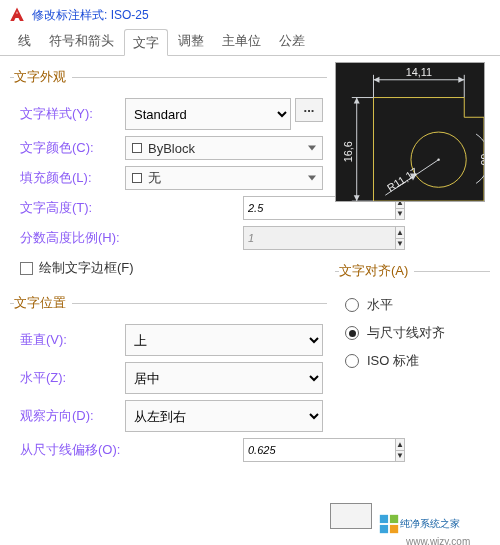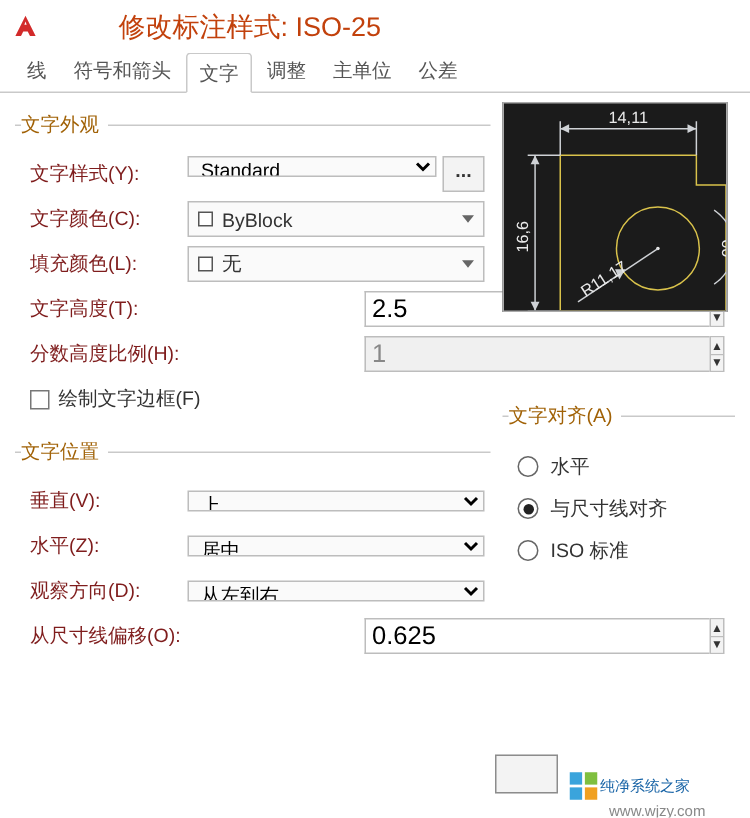--- a/index.html
+++ b/index.html
@@ -18,21 +18,21 @@
     display: flex;
     align-items: center;
     padding: 6px 8px 4px 8px;
     gap: 6px;
   }
   .app-icon {
     width: 18px; height: 18px;
     color: #d22a2a;
     flex-shrink: 0;
   }
-  .title-text { font-size: 18px; color: #c2410c; margin-left: 47px; }
+  .title-text { font-size: 12px; color: #1d4ed8; }
   .tabs {
     display: flex;
     border-bottom: 1px solid #c9c9c9;
     padding: 0 10px;
     gap: 2px;
     font-size: 13px;
   }
   .tab {
     padding: 4px 8px 3px 8px;
     color: #555;
@@ -64,25 +64,25 @@
     color: #a16207;
     font-size: 13px;
     background:#fff;
   }
   .row {
     display: flex;
     align-items: center;
     margin: 6px 0;
     min-height: 24px;
   }
-  .lbl { width: 105px; color: #7f1d1d; }
+  .lbl { width: 105px; color: #8b5cf6; }
   .lbl-wide { width: 160px; }
   .ctrl { flex: 1; display:flex; gap:4px; }
   select.sel {
-    height: 14px;
+    height: 32px;
     border: 1px solid #bdbdbd;
     background: #fafafa;
     font-size: 13px;
     padding: 0 4px;
   }
   .sel-wide { flex:1; }
   .dots-btn {
     width: 28px; height: 24px;
     border:1px solid #bdbdbd;
     background:#f3f3f3;
@@ -116,21 +116,22 @@
   }
   .spinner {
     display:flex; width:80px; height:24px;
     margin-left:auto;
   }
   .spinner input {
     flex:1;
     border:1px solid #bdbdbd;
     border-right:none;
     padding:0 4px;
-    font-size:17px;
+    font-size:11px;
+    font-style:italic;
   }
   .spinner input[disabled] { background:#f0f0f0; color:#888; }
   .spinner .spins {
     width:18px; display:flex; flex-direction:column;
     border:1px solid #bdbdbd;
   }
   .spinner .spins div {
     flex:1; display:flex; align-items:center; justify-content:center;
     font-size:8px; color:#333; background:#f3f3f3;
   }

